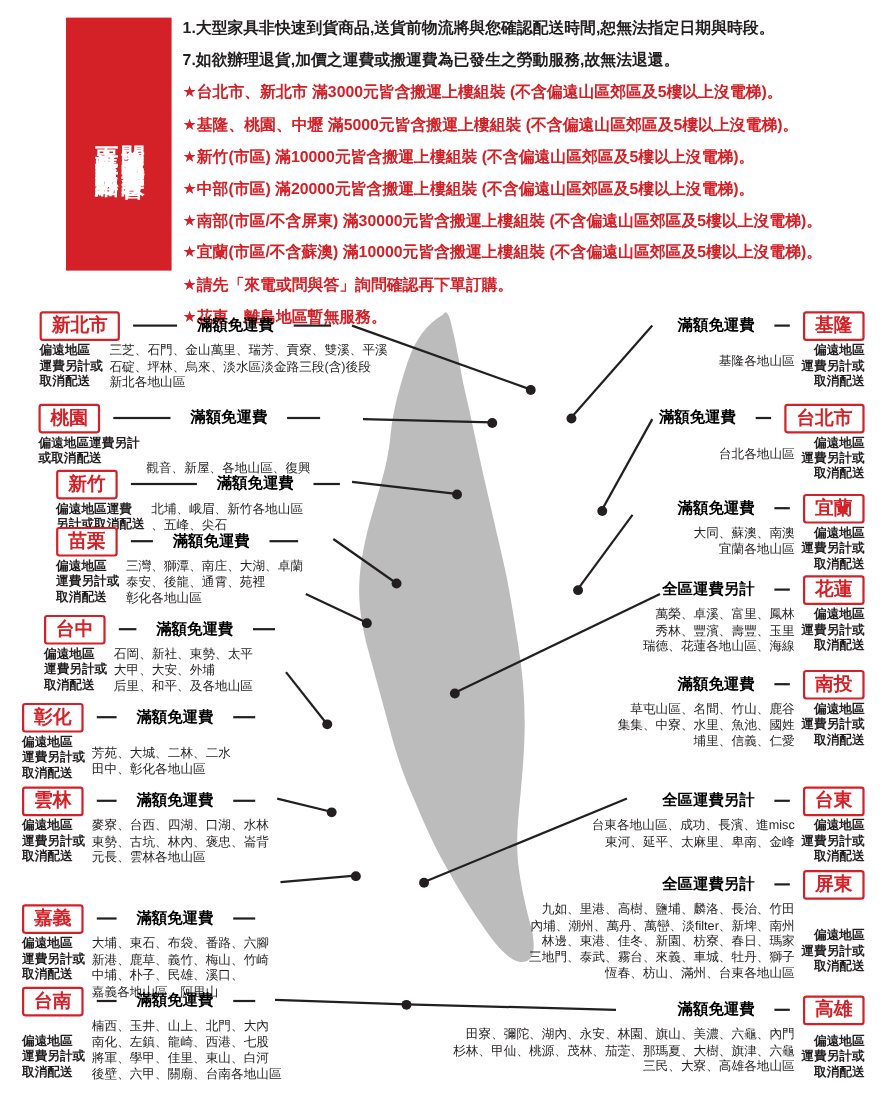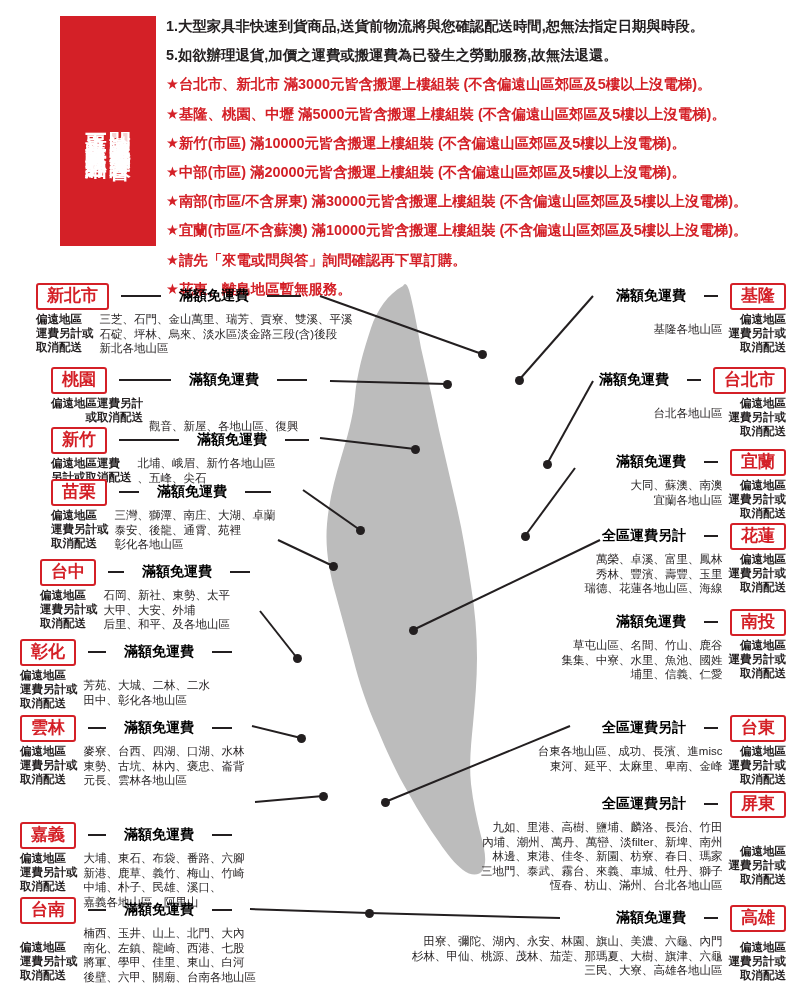--- a/index.html
+++ b/index.html
@@ -79,21 +79,21 @@
 </head>
 <body>
 
 <div class="notice">
   <div class="notice-badge">
     <div class="col">閱讀避免造成雙方誤會</div>
     <div class="col">下單訂購前請務必詳細</div>
   </div>
   <div class="notice-lines">
     <div class="ln num">1.大型家具非快速到貨商品,送貨前物流將與您確認配送時間,恕無法指定日期與時段。</div>
-    <div class="ln num">5.如欲辦理退貨,加價之運費或搬運費為已發生之勞動服務,故無法退還。</div>
+    <div class="ln num">7.如欲辦理退貨,加價之運費或搬運費為已發生之勞動服務,故無法退還。</div>
     <div class="ln star">★台北市、新北市 滿3000元皆含搬運上樓組裝 (不含偏遠山區郊區及5樓以上沒電梯)。</div>
     <div class="ln star">★基隆、桃園、中壢 滿5000元皆含搬運上樓組裝 (不含偏遠山區郊區及5樓以上沒電梯)。</div>
     <div class="ln star">★新竹(市區) 滿10000元皆含搬運上樓組裝 (不含偏遠山區郊區及5樓以上沒電梯)。</div>
     <div class="ln star">★中部(市區) 滿20000元皆含搬運上樓組裝 (不含偏遠山區郊區及5樓以上沒電梯)。</div>
     <div class="ln star">★南部(市區/不含屏東) 滿30000元皆含搬運上樓組裝 (不含偏遠山區郊區及5樓以上沒電梯)。</div>
     <div class="ln star">★宜蘭(市區/不含蘇澳) 滿10000元皆含搬運上樓組裝 (不含偏遠山區郊區及5樓以上沒電梯)。</div>
     <div class="ln star">★請先「來電或問與答」詢問確認再下單訂購。</div>
     <div class="ln star">★花東、離島地區暫無服務。</div>
   </div>
 </div>
@@ -159,21 +159,21 @@
         <div>取消配送</div>
       </div>
       <div class="cities">
         <div>三芝、石門、金山萬里、瑞芳、貢寮、雙溪、平溪</div>
         <div>石碇、坪林、烏來、淡水區淡金路三段(含)後段</div>
         <div>新北各地山區</div>
       </div>
     </div>
   </div>
 
-  <div class="reg left" style="left:51px; top:100px;text-align:right;">
+  <div class="reg left" style="left:35px; top:100px;">
     <div class="tagrow">
       <div class="tag">桃園</div>
       <div class="lead" style="width:52px;"></div>
       <div class="feehead">滿額免運費</div>
       <div class="lead" style="width:30px;"></div>
     </div>
     <div class="body">
       <div class="note">
         <div>偏遠地區運費另計</div>
         <div>或取消配送</div>
@@ -449,21 +449,21 @@
       <div class="feehead">全區運費另計</div>
       <div class="lead" style="width:14px;"></div>
       <div class="tag">屏東</div>
     </div>
     <div class="body">
       <div class="cities">
         <div>九如、里港、高樹、鹽埔、麟洛、長治、竹田</div>
         <div>內埔、潮州、萬丹、萬巒、淡filter、新埤、南州</div>
         <div>林邊、東港、佳冬、新園、枋寮、春日、瑪家</div>
         <div>三地門、泰武、霧台、來義、車城、牡丹、獅子</div>
-        <div>恆春、枋山、滿州、台北各地山區</div>
+        <div>恆春、枋山、滿州、台東各地山區</div>
       </div>
       <div class="note">
         <div style="margin-top:24px;">偏遠地區</div>
         <div>運費另計或</div>
         <div>取消配送</div>
       </div>
     </div>
   </div>
 
   <div class="reg right" style="right:14px; top:638px;">

